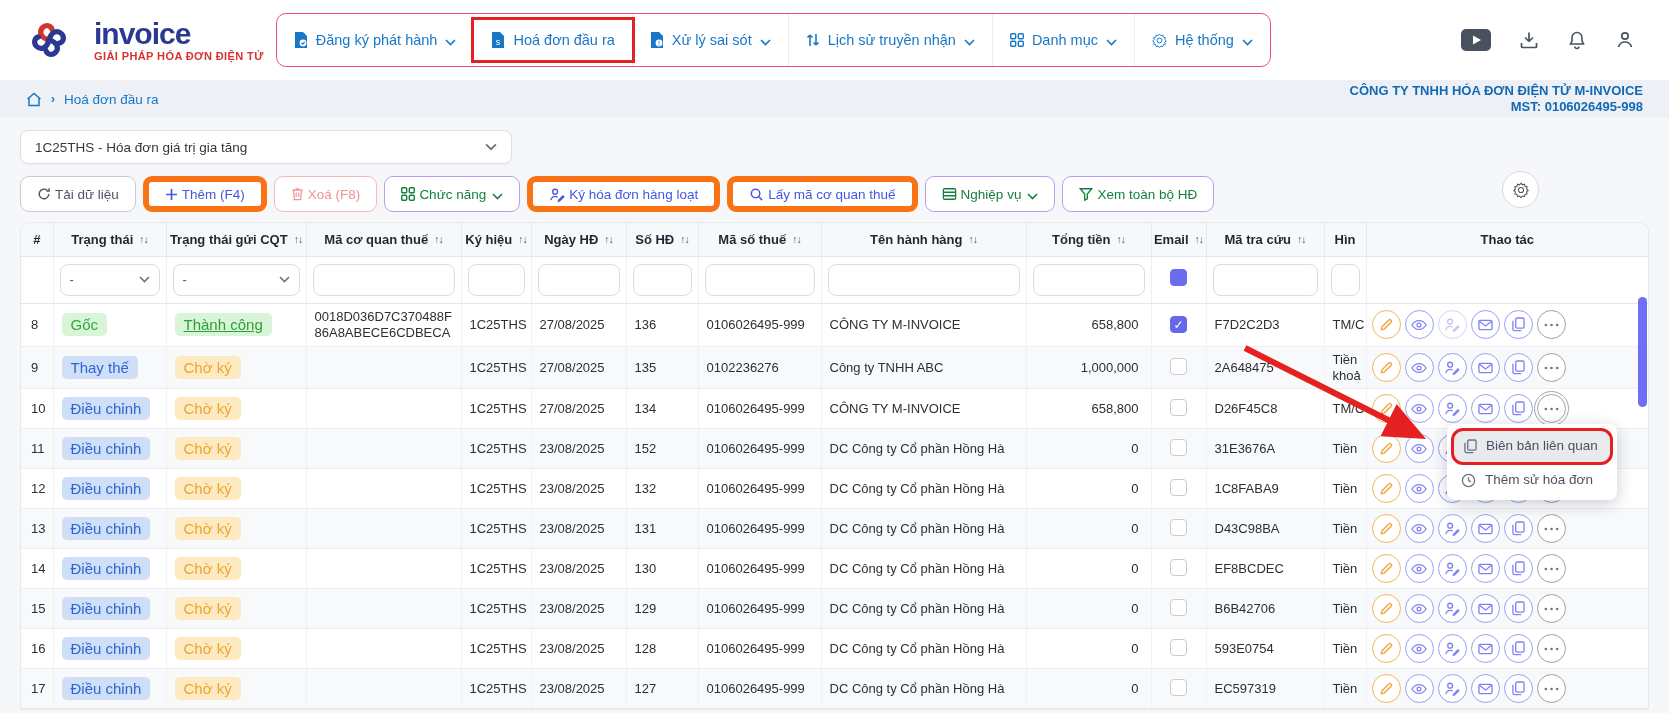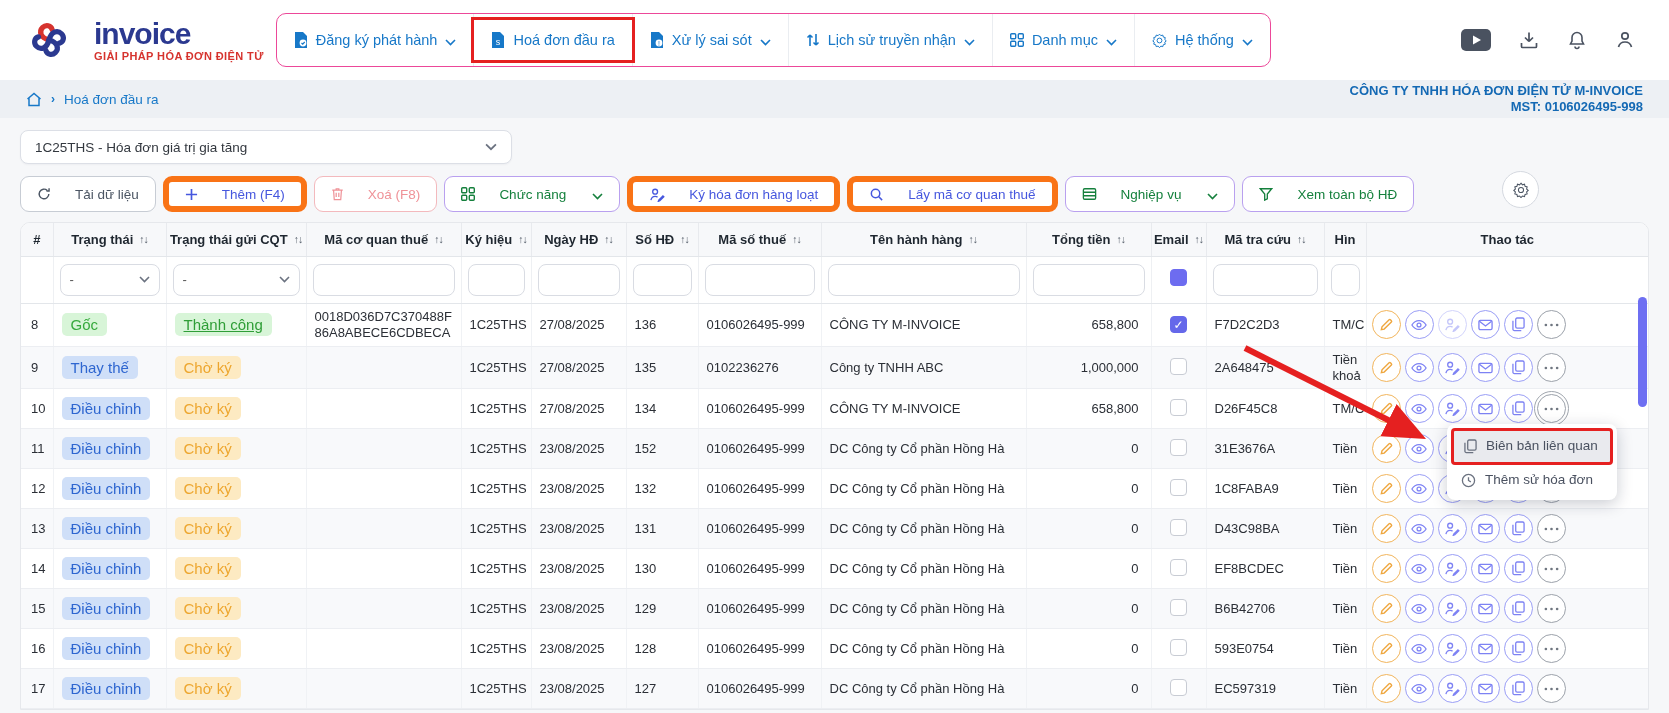--- a/index.html
+++ b/index.html
@@ -25,21 +25,21 @@
   .crumb { display:flex; align-items:center; gap:9px; color:#1778c8; font-size:13.5px; }
   .crumb .sep { font-size:12px; color:#1778c8; font-weight:bold; }
   .company { text-align:right; color:#1469b4; font-weight:bold; font-size:13px; line-height:1.2; }
 
   
   .content { padding:12px 20px 0 20px; background:#f6f7f9; height:595px; }
   .type-select { width:492px; height:34px; background:#fff; border:1px solid #dcdfe6; border-radius:8px; display:flex; align-items:center; padding:0 14px; font-size:13.5px; color:#33383f; cursor:pointer; box-shadow:0 1px 2px rgba(20,30,60,.04); }
   .type-select .chev { margin-left:auto; color:#6b7280; }
 
   .toolbar { margin-top:12px; display:flex; align-items:center; gap:7px; }
-  .tbtn { height:36px; border-radius:9px; background:#fff; display:flex; align-items:center; gap:24px; padding:0 16px; font-size:13.5px; font-family:"Liberation Sans",sans-serif; cursor:pointer; white-space:nowrap;justify-content:space-between; }
+  .tbtn { height:36px; border-radius:9px; background:#fff; display:flex; align-items:center; gap:4px; padding:0 16px; font-size:13.5px; font-family:"Liberation Sans",sans-serif; cursor:pointer; white-space:nowrap;justify-content:space-between; }
   .tbtn.gray { border:1px solid #c7ccd4; color:#4b5563; }
   .tbtn.blue { border:6px solid #f97316; color:#4657de; }
   .tbtn.red-disabled { border:1px solid #f3b9bd; color:#ef9298; }
   .tbtn.purple { border:1px solid #b9a0ef; color:#15803d; }
   .tbtn .chev { margin-left:2px; margin-top:2px; }
   .gear-fab { margin-left:auto; margin-right:112px; width:37px; height:37px; border-radius:50%; border:1px solid #d5d9e0; background:#fff; display:flex; align-items:center; justify-content:center; color:#4b5563; cursor:pointer; }
 
   
   .panel { margin-top:10px; background:#fff; border:1px solid #e6e8ec; border-radius:10px 10px 0 0; overflow:hidden; }
   table { width:100%; border-collapse:collapse; table-layout:fixed; }
@@ -73,21 +73,21 @@
   .acts { display:flex; gap:4px; align-items:center; }
   .act { width:29px; height:29px; border-radius:50%; border:1.3px solid; display:inline-flex; align-items:center; justify-content:center; cursor:pointer; background:#fff; flex:0 0 auto; }
   .a-pencil { color:#efa73f; border-color:#f2b55c; }
   .a-purple { color:#7d82f4; border-color:#9a9ef6; }
   .a-dots { color:#6f7680; border-color:#9ba1aa; }
   .act.dim { opacity:.45; }
   .act.focus { outline:1.5px solid #a0a6ae; outline-offset:2px; }
 
   
   .ctx-menu { position:absolute; left:1447px; top:424px; width:170px; background:#fff; border-radius:8px; box-shadow:0 4px 16px rgba(15,25,50,.22); padding:4px; z-index:30; }
-  .menu-item { display:flex; align-items:center; gap:9px; padding:7px 10px; font-size:13.5px; color:#4a5160; border-radius:4px; cursor:pointer; line-height:1.25; }
+  .menu-item { display:flex; align-items:center; gap:9px; padding:7px 10px; font-size:13.5px; color:#4a5160; border-radius:12px; cursor:pointer; line-height:1.25; }
   .menu-item.hl { background:#e9eaee; }
   .menu-item.red-frame { border:3px solid #e52020; }
   .menu-item .ic { color:#6b7280; flex:0 0 auto; display:flex; }
   .vscroll { position:absolute; left:1638px; top:297px; width:9px; height:110px; background:#6e6ff2; border-radius:5px; z-index:25; cursor:pointer; }
   .arrow-svg { position:absolute; left:1200px; top:330px; z-index:40; pointer-events:none; }
   .ic { display:inline-flex; }
 </style>
 </head>
 <body>
 

